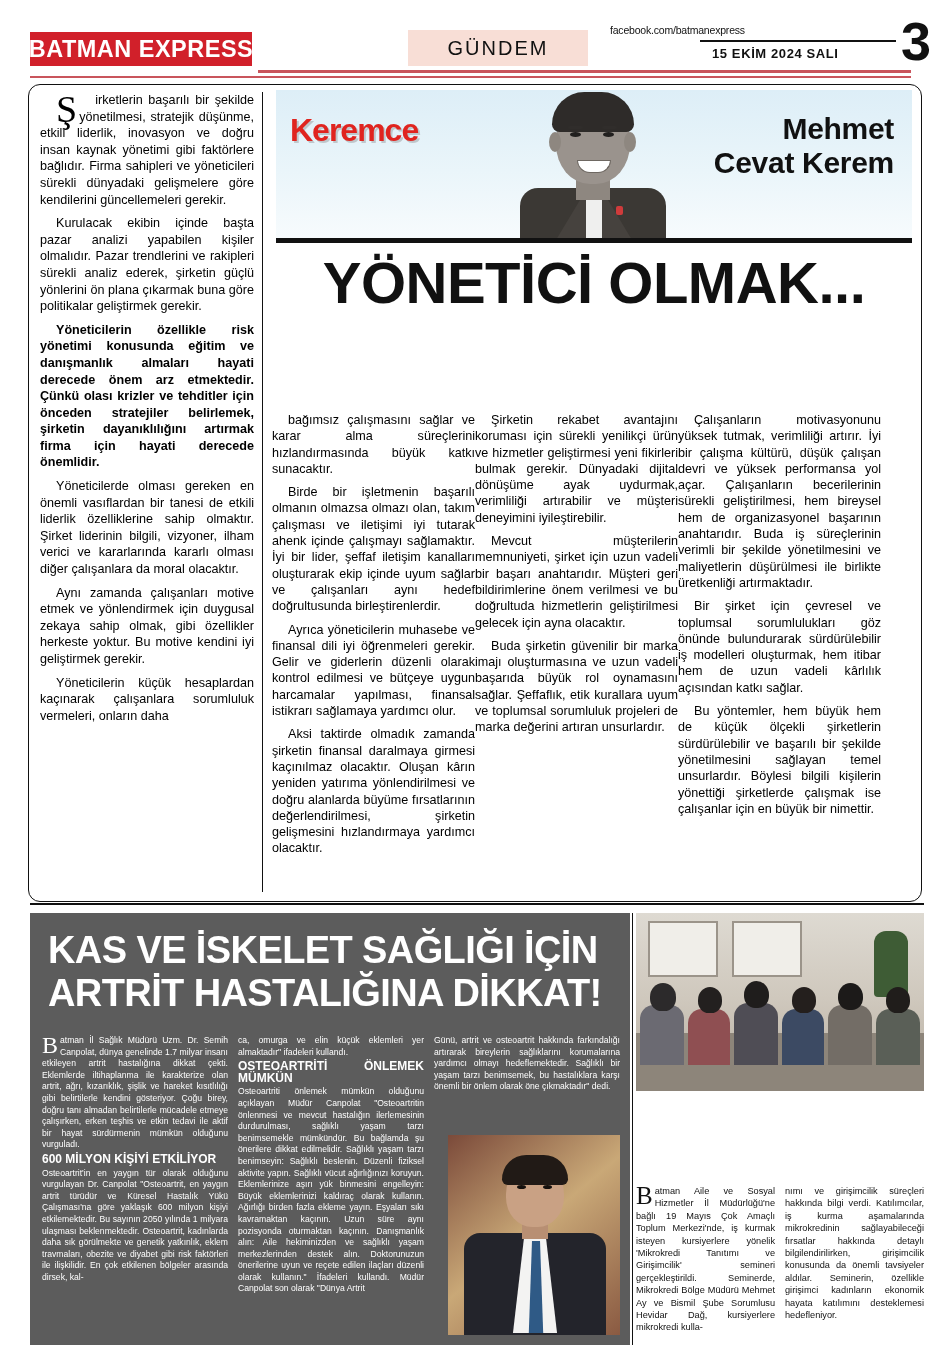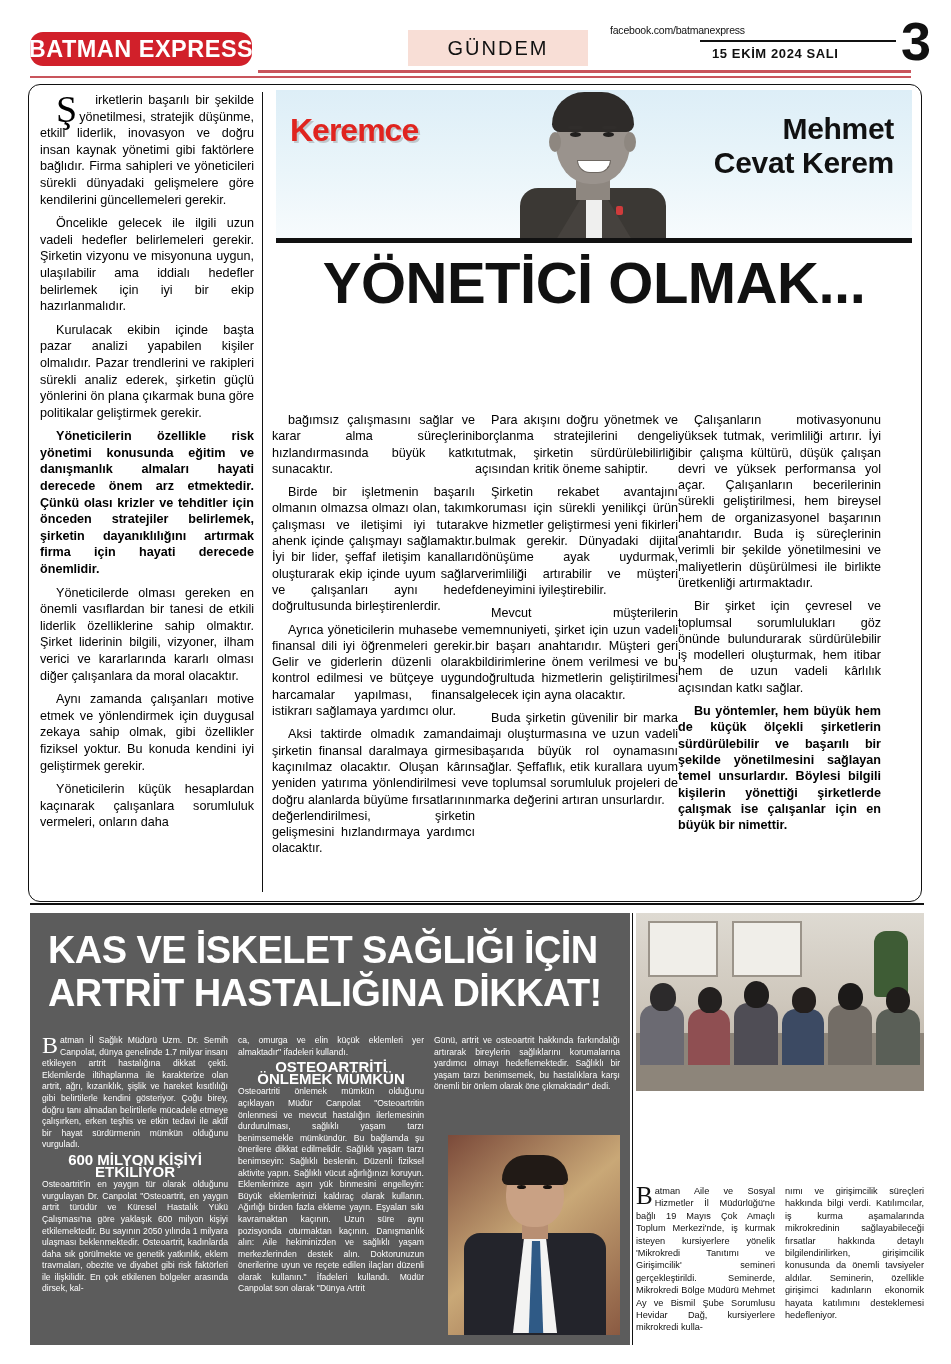--- a/index.html
+++ b/index.html
@@ -10,21 +10,21 @@
     color:#000;
     overflow:hidden;
     position:relative;
   }
   .page{position:relative;width:951px;height:1364px;}
 
   
   .masthead{position:absolute;left:0;top:0;width:951px;height:78px;}
   .logo-box{
     position:absolute;left:30px;top:32px;width:222px;height:34px;
-    background:#d1202a;display:flex;align-items:center;justify-content:center;border-radius:13px;
+    background:#d1202a;display:flex;align-items:center;justify-content:center;
   }
   .logo-text{
     color:#fff;font-weight:bold;font-size:23px;letter-spacing:.5px;
     font-family:"Liberation Sans", sans-serif;
     transform:scaleX(1.02);white-space:nowrap;
   }
   .gundem-tab{
     position:absolute;left:408px;top:30px;width:180px;height:36px;
     background:#f8ded6;display:flex;align-items:center;justify-content:center;
   }
@@ -114,41 +114,41 @@
 
   .op-body{
     position:absolute;left:272px;top:412px;width:644px;height:482px;
     display:flex;
   }
   .op-body .col{
     width:203px;font-size:12.6px;line-height:16.3px;text-align:justify;
     font-family:"Liberation Sans", sans-serif;
   }
   .op-body .col p{margin:0 0 7px 0;text-indent:16px;}
-  .op-body .col p.b{font-weight:bold;}
+  .op-body .col p.b{font-weight:normal;}
 
   
   .gray-art{
     position:absolute;left:30px;top:913px;width:600px;height:432px;
     background:#5c5c5c;color:#fff;overflow:hidden;
   }
   .gray-head{
     position:absolute;left:18px;top:16px;width:570px;
     font-size:38px;line-height:43px;font-weight:bold;color:#fff;
     font-family:"Liberation Sans", sans-serif;letter-spacing:-0.6px;
   }
   .gray-cols{
     position:absolute;left:12px;top:122px;width:578px;height:300px;
     display:flex;gap:10px;
   }
   .gray-cols .gcol{
     width:186px;font-size:8.6px;line-height:11.6px;text-align:justify;color:#fff;
   }
   .gray-cols .gcol p{margin:0 0 2px 0;}
-  .gray-cols .gcol p.sub{font-weight:bold;text-align:center;font-size:15px;margin:3px 0 2px 0;}
+  .gray-cols .gcol p.sub{font-weight:bold;font-size:12px;margin:3px 0 2px 0;}
   .gdrop{float:left;font-size:24px;line-height:19px;font-weight:normal;padding:1px 2px 0 0;font-family:"Liberation Serif", serif;}
   
   .g-photo{position:absolute;left:418px;top:222px;width:172px;height:200px;background:#6f4236;overflow:hidden;}
   .gp-bg{position:absolute;inset:0;background:linear-gradient(140deg,#7b4a3a 0%,#c9a877 48%,#8a5a42 100%);}
   .gp-head{position:absolute;left:58px;top:26px;width:58px;height:66px;border-radius:50% 50% 45% 45%;background:#c9a184;}
   .gp-hair{position:absolute;left:54px;top:20px;width:66px;height:30px;border-radius:34px 34px 8px 8px;background:#211a16;}
   .gp-eye1{position:absolute;left:69px;top:50px;width:9px;height:4px;border-radius:50%;background:#14100e;}
   .gp-eye2{position:absolute;left:95px;top:50px;width:9px;height:4px;border-radius:50%;background:#14100e;}
   .gp-neck{position:absolute;left:74px;top:86px;width:26px;height:18px;background:#b88f73;}
   .gp-suit{position:absolute;left:16px;top:98px;width:142px;height:105px;border-radius:16px 16px 0 0;background:#23242b;}
@@ -201,25 +201,24 @@
     <div class="hdr-rule-thin"></div>
     <div class="issue-date">15 EKİM 2024 SALI</div>
     <div class="page-num">3</div>
   </div>
 
   <div class="op-frame"></div>
   <div class="vrule"></div>
 
   <div class="op-col1">
     <p><span class="dropcap">Ş</span><span>irketlerin başarılı bir şekilde yönetilmesi, stratejik düşünme, etkili liderlik, inovasyon ve doğru insan kaynak yönetimi gibi faktörlere bağlıdır. Firma sahipleri ve yöneticileri sürekli dünyadaki gelişmelere göre kendilerini güncellemeleri gerekir.</span></p>
-    <p>Öncelikle gelecek ile ilgili uzun vadeli hedefler belirlemeleri gerekir. Şirketin vizyonu ve misyonuna uygun, ulaşılabilir ama iddialı hedefler belirlemek için iyi bir ekip hazırlanmalıdır.</p>
     <p>Kurulacak ekibin içinde başta pazar analizi yapabilen kişiler olmalıdır. Pazar trendlerini ve rakipleri sürekli analiz ederek, şirketin güçlü yönlerini ön plana çıkarmak buna göre politikalar geliştirmek gerekir.</p>
     <p class="b">Yöneticilerin özellikle risk yönetimi konusunda eğitim ve danışmanlık almaları hayati derecede önem arz etmektedir. Çünkü olası krizler ve tehditler için önceden stratejiler belirlemek, şirketin dayanıklılığını artırmak firma için hayati derecede önemlidir.</p>
     <p>Yöneticilerde olması gereken en önemli vasıflardan bir tanesi de etkili liderlik özelliklerine sahip olmaktır. Şirket liderinin bilgili, vizyoner, ilham verici ve kararlarında kararlı olması diğer çalışanlara da moral olacaktır.</p>
-    <p>Aynı zamanda çalışanları motive etmek ve yönlendirmek için duygusal zekaya sahip olmak, gibi özellikler fiziksel yoktur. Bu konuda kendini iyi geliştirmek gerekir.</p>
+    <p>Aynı zamanda çalışanları motive etmek ve yönlendirmek için duygusal zekaya sahip olmak, gibi özellikler herkeste yoktur. Bu motive kendini iyi geliştirmek gerekir.</p>
     <p>Yöneticilerin küçük hesaplardan kaçınarak çalışanlara sorumluluk vermeleri, onların daha</p>
   </div>
 
   <div class="banner">
     <div class="keremce">Keremce</div>
     <div class="portrait">
       <div class="p-jacket"></div>
       <div class="p-shirt"></div>
       <div class="p-lapel-l"></div>
       <div class="p-lapel-r"></div>
@@ -246,21 +245,20 @@
   </div>
 
   <div class="op-body">
     <div class="col">
       <p>bağımsız çalışmasını sağlar ve karar alma süreçlerini hızlandırmasında büyük katkı sunacaktır.</p>
       <p>Birde bir işletmenin başarılı olmanın olmazsa olmazı olan, takım çalışması ve iletişimi iyi tutarak ahenk içinde çalışmayı sağlamaktır. İyi bir lider, şeffaf iletişim kanalları oluşturarak ekip içinde uyum sağlar ve çalışanları aynı hedef doğrultusunda birleştirenlerdir.</p>
       <p>Ayrıca yöneticilerin muhasebe ve finansal dili iyi öğrenmeleri gerekir. Gelir ve giderlerin düzenli olarak kontrol edilmesi ve bütçeye uygun harcamalar yapılması, finansal istikrarı sağlamaya yardımcı olur.</p>
       <p>Aksi taktirde olmadık zamanda şirketin finansal daralmaya girmesi kaçınılmaz olacaktır. Oluşan kârın yeniden yatırıma yönlendirilmesi ve doğru alanlarda büyüme fırsatlarının değerlendirilmesi, şirketin gelişmesini hızlandırmaya yardımcı olacaktır.</p>
     </div>
     <div class="col">
-      <p>Para akışını doğru yönetmek ve borçlanma stratejilerini dengeli tutmak, şirketin sürdürülebilirliği açısından kritik öneme sahiptir.</p>
       <p>Şirketin rekabet avantajını koruması için sürekli yenilikçi ürün ve hizmetler geliştirmesi yeni fikirleri bulmak gerekir. Dünyadaki dijital dönüşüme ayak uydurmak, verimliliği artırabilir ve müşteri deneyimini iyileştirebilir.</p>
       <p>Mevcut müşterilerin memnuniyeti, şirket için uzun vadeli bir başarı anahtarıdır. Müşteri geri bildirimlerine önem verilmesi ve bu doğrultuda hizmetlerin geliştirilmesi gelecek için ayna olacaktır.</p>
       <p>Buda şirketin güvenilir bir marka imajı oluşturmasına ve uzun vadeli başarıda büyük rol oynamasını sağlar. Şeffaflık, etik kurallara uyum ve toplumsal sorumluluk projeleri de marka değerini artıran unsurlardır.</p>
     </div>
     <div class="col">
       <p>Çalışanların motivasyonunu yüksek tutmak, verimliliği artırır. İyi bir çalışma kültürü, düşük çalışan devri ve yüksek performansa yol açar. Çalışanların becerilerinin sürekli geliştirilmesi, hem bireysel hem de organizasyonel başarının anahtarıdır. Buda iş süreçlerinin verimli bir şekilde yönetilmesini ve maliyetlerin düşürülmesi ile birlikte üretkenliği artırmaktadır.</p>
       <p>Bir şirket için çevresel ve toplumsal sorumlulukları göz önünde bulundurarak sürdürülebilir iş modelleri oluşturmak, hem itibar hem de uzun vadeli kârlılık açısından katkı sağlar.</p>
       <p class="b">Bu yöntemler, hem büyük hem de küçük ölçekli şirketlerin sürdürülebilir ve başarılı bir şekilde yönetilmesini sağlayan temel unsurlardır. Böylesi bilgili kişilerin yönettiği şirketlerde çalışmak ise çalışanlar için en büyük bir nimettir.</p>
     </div>
   </div>

